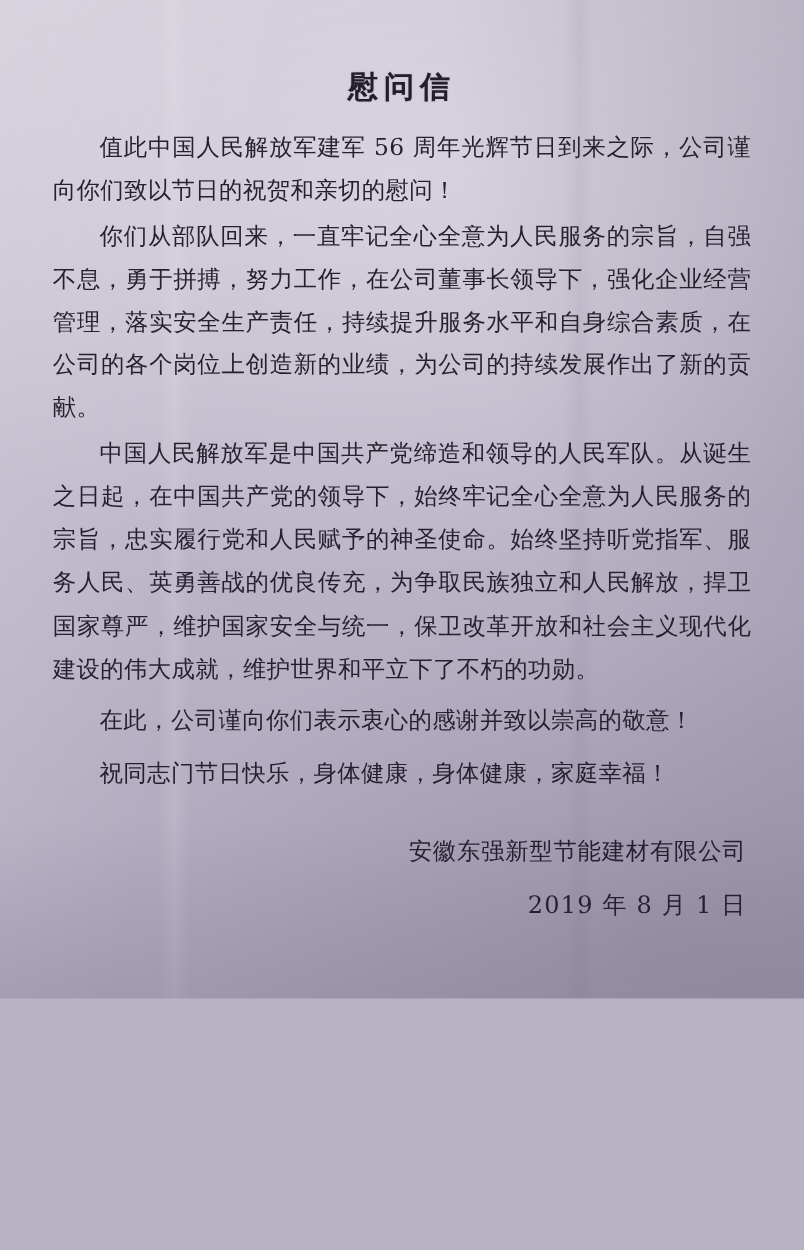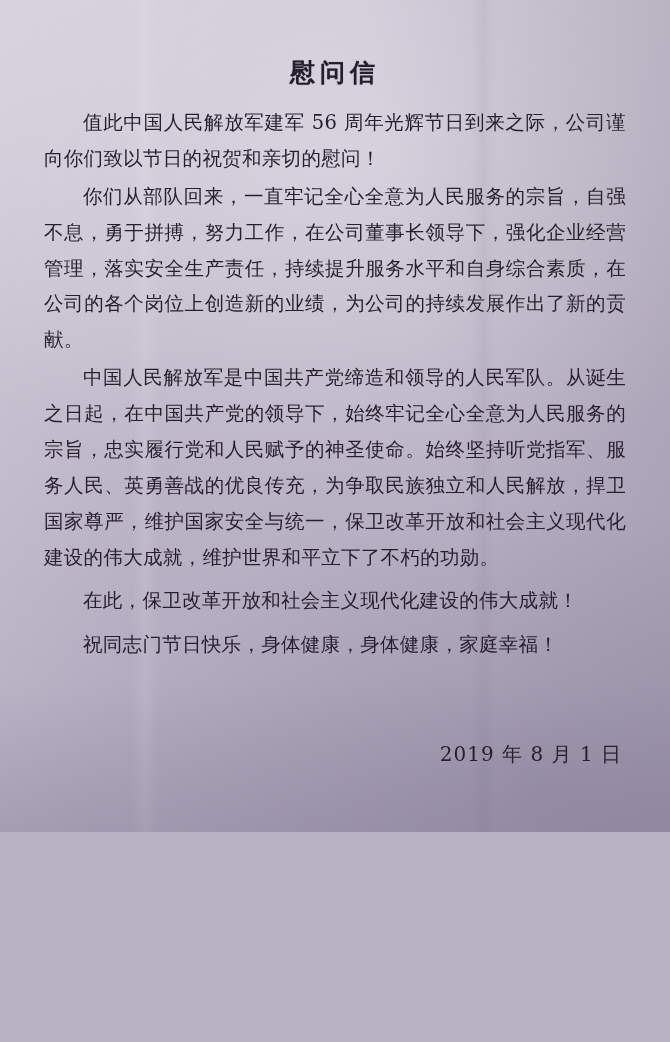--- a/index.html
+++ b/index.html
@@ -127,25 +127,26 @@
 
     <div class="doc-title">慰问信</div>
 
 
     <p class="para">值此中国人民解放军建军 56 周年光辉节日到来之际，公司谨向你们致以节日的祝贺和亲切的慰问！</p>
 
     <p class="para">你们从部队回来，一直牢记全心全意为人民服务的宗旨，自强不息，勇于拼搏，努力工作，在公司董事长领导下，强化企业经营管理，落实安全生产责任，持续提升服务水平和自身综合素质，在公司的各个岗位上创造新的业绩，为公司的持续发展作出了新的贡献。</p>
 
     <p class="para">中国人民解放军是中国共产党缔造和领导的人民军队。从诞生之日起，在中国共产党的领导下，始终牢记全心全意为人民服务的宗旨，忠实履行党和人民赋予的神圣使命。始终坚持听党指军、服务人民、英勇善战的优良传充，为争取民族独立和人民解放，捍卫国家尊严，维护国家安全与统一，保卫改革开放和社会主义现代化建设的伟大成就，维护世界和平立下了不朽的功勋。</p>
 
-    <p class="para spaced">在此，保卫改革开放和社会主义现代化建设的伟大成就！</p>
+    <p class="para spaced">在此，公司谨向你们表示衷心的感谢并致以崇高的敬意！</p>
 
     <p class="para spaced">祝同志门节日快乐，身体健康，身体健康，家庭幸福！</p>
 
   </div>
 
   <div class="signature-block">
+    <div class="sig-line">安徽东强新型节能建材有限公司</div>
     <div class="sig-line sig-date">2019 年 8 月 1 日</div>
   </div>
 
   <div class="shadow-bottom"></div>
 
 </div>
 
 </body></html>

